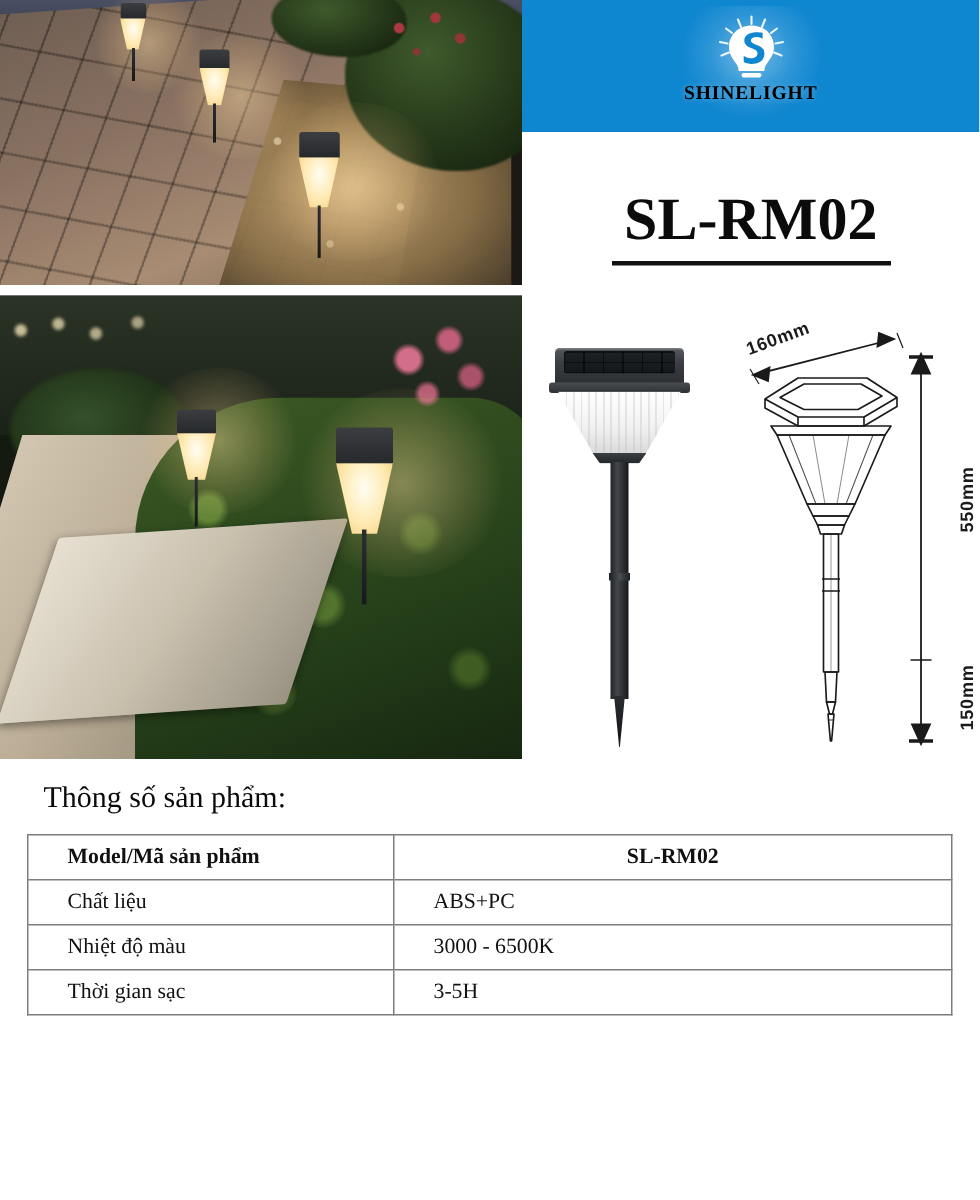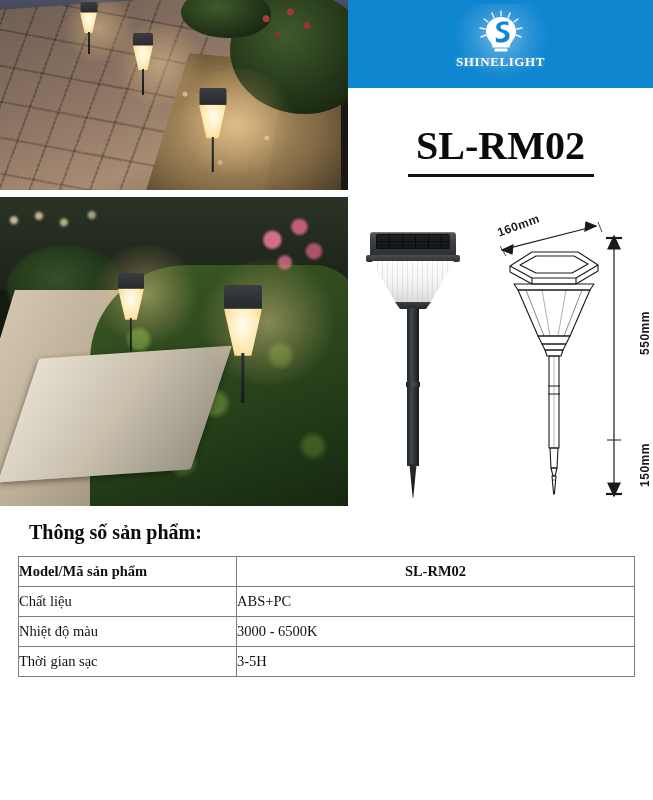--- a/index.html
+++ b/index.html
@@ -172,21 +172,21 @@
   .logo-halo {
     position: absolute; left: 50%; top: 0; transform: translateX(-50%);
     width: 96px; height: 76px;
     background: radial-gradient(ellipse at 50% 42%, rgba(255,255,255,.42) 0%, rgba(255,255,255,.12) 42%, rgba(255,255,255,0) 70%);
   }
   .logo-bulb {
     position: absolute; left: 50%; top: 6px; transform: translateX(-50%);
   }
   .logo-name {
     position: absolute; left: 0; right: 0; top: 50px;
-    color: #ffffff;
+    color: #000000;
     font-family: "Liberation Serif", "DejaVu Serif", serif;
     font-weight: bold;
     font-size: 13px;
     letter-spacing: .6px;
     text-shadow: 0 0 5px rgba(255,255,255,.35);
   }
 
   
   #model-title {
     position: absolute;
@@ -294,35 +294,35 @@
     left: 137px; top: 240px;
     transform: rotate(-90deg);
     transform-origin: center center;
   }
 
   
   #spec-heading {
     position: absolute;
     left: 29px; top: 521px;
     font-size: 20px;
-    font-weight: bold;
+    font-weight: normal;
     color: #0b0b0b;
     text-align: center;
   }
   #spec-table {
     position: absolute;
     left: 18px; top: 556px;
     width: 617px;
     border-collapse: collapse;
     table-layout: fixed;
   }
   #spec-table td {
     border: 1px solid #7d7d7d;
     height: 29px;
-    padding: 0 0 0 0;
+    padding: 0 0 0 26px;
     font-size: 14.5px;
     color: #111;
     vertical-align: middle;
   }
   #spec-table td.col-label { width: 217px; }
   #spec-table tr.header-row td {
     font-weight: bold;
     font-size: 14.5px;
   }
   #spec-table tr.header-row td.col-value {

